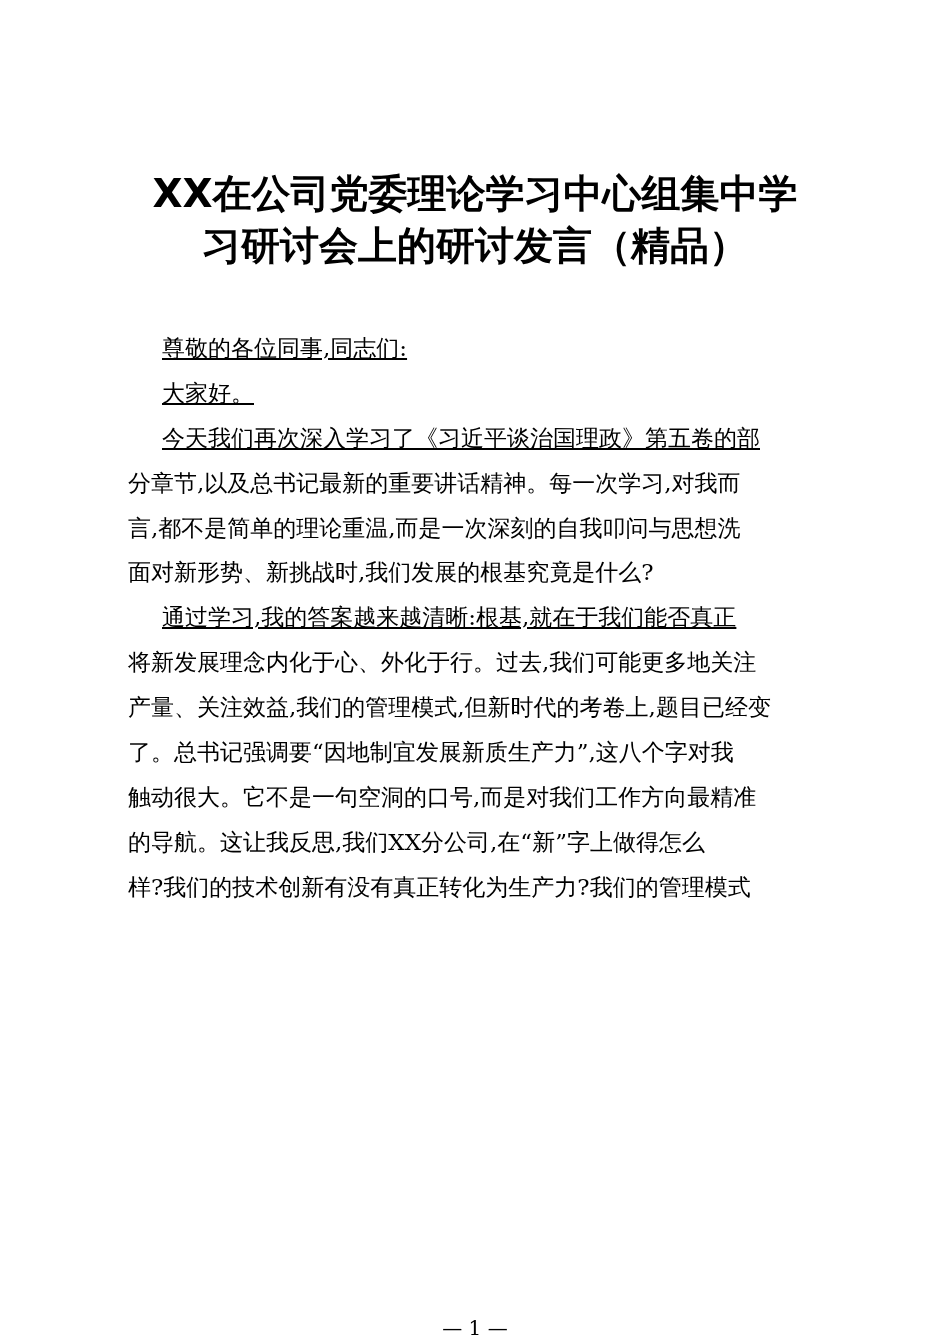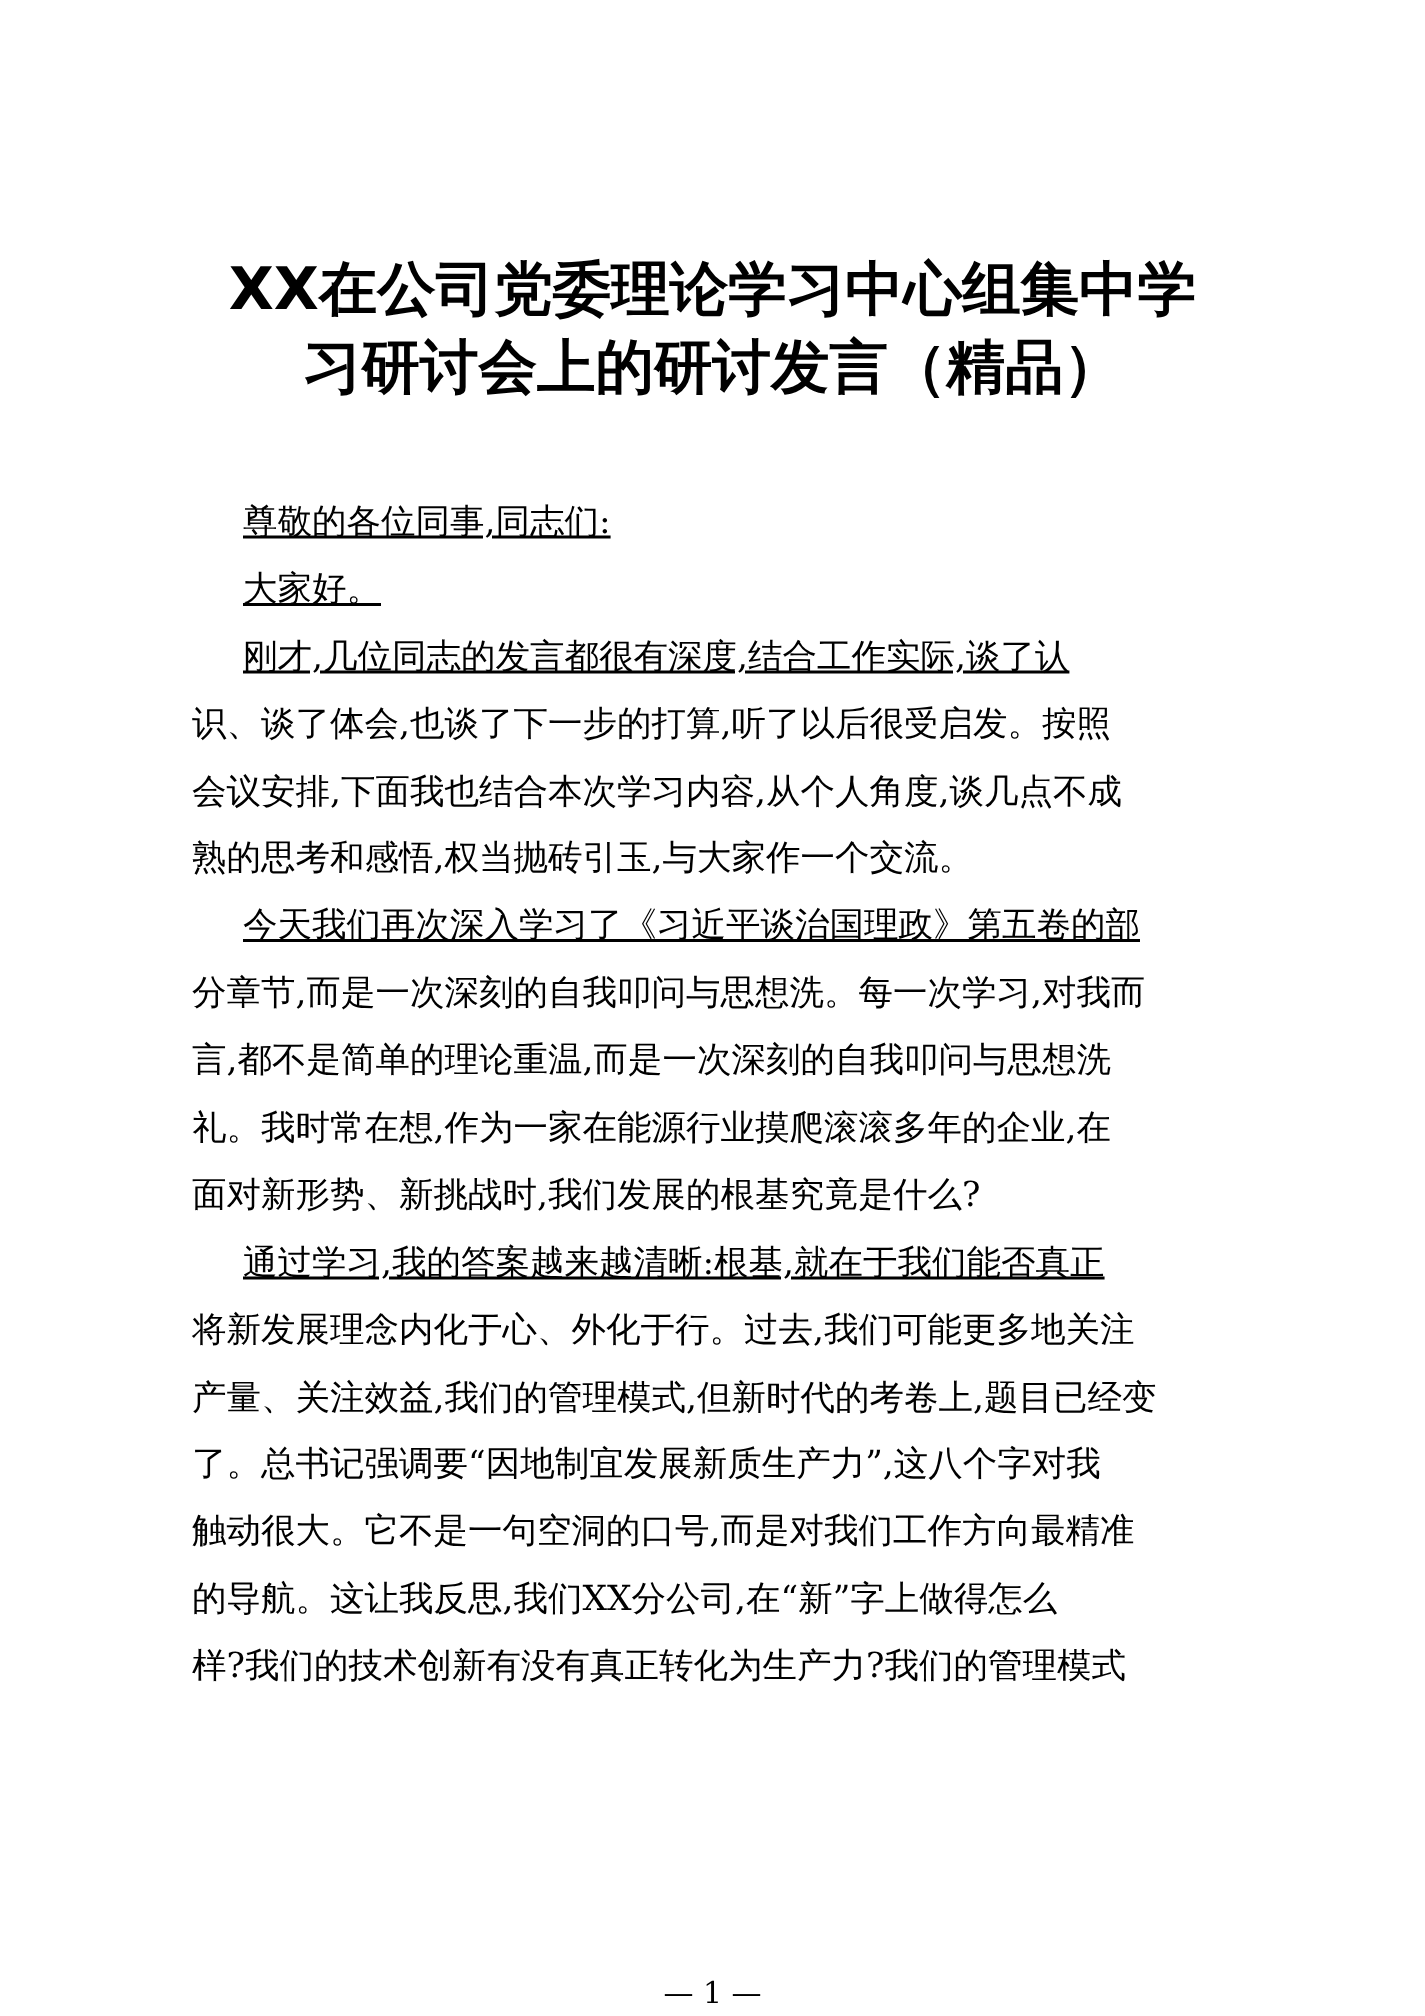--- a/index.html
+++ b/index.html
@@ -70,33 +70,26 @@
 
   <h1 class="title">
     <span>XX在公司党委理论学习中心组集中学</span>
     <span>习研讨会上的研讨发言（精品）</span>
   </h1>
 
   <div class="body">
     <span class="line indent">尊敬的各位同事,同志们:</span>
     <span class="line indent">大家好。</span>
 
-    <div>
-      <span class="line indent">刚才,几位同志的发言都很有深度,结合工作实际,谈了认</span>
-      <span class="line">识、谈了体会,也谈了下一步的打算,听了以后很受启发。按照</span>
-      <span class="line">会议安排,下面我也结合本次学习内容,从个人角度,谈几点不成</span>
-      <span class="line">熟的思考和感悟,权当抛砖引玉,与大家作一个交流。</span>
-    </div>
 
 
     <div>
       <span class="line indent">今天我们再次深入学习了《习近平谈治国理政》第五卷的部</span>
-      <span class="line">分章节,而是一次深刻的自我叩问与思想洗。每一次学习,对我而</span>
+      <span class="line">分章节,以及总书记最新的重要讲话精神。每一次学习,对我而</span>
       <span class="line">言,都不是简单的理论重温,而是一次深刻的自我叩问与思想洗</span>
-      <span class="line">礼。我时常在想,作为一家在能源行业摸爬滚滚多年的企业,在</span>
       <span class="line">面对新形势、新挑战时,我们发展的根基究竟是什么?</span>
     </div>
 
     <div>
       <span class="line indent">通过学习,我的答案越来越清晰:根基,就在于我们能否真正</span>
       <span class="line">将新发展理念内化于心、外化于行。过去,我们可能更多地关注</span>
       <span class="line">产量、关注效益,我们的管理模式,但新时代的考卷上,题目已经变</span>
       <span class="line">了。总书记强调要“因地制宜发展新质生产力”,这八个字对我</span>
       <span class="line">触动很大。它不是一句空洞的口号,而是对我们工作方向最精准</span>
       <span class="line">的导航。这让我反思,我们XX分公司,在“新”字上做得怎么</span>

